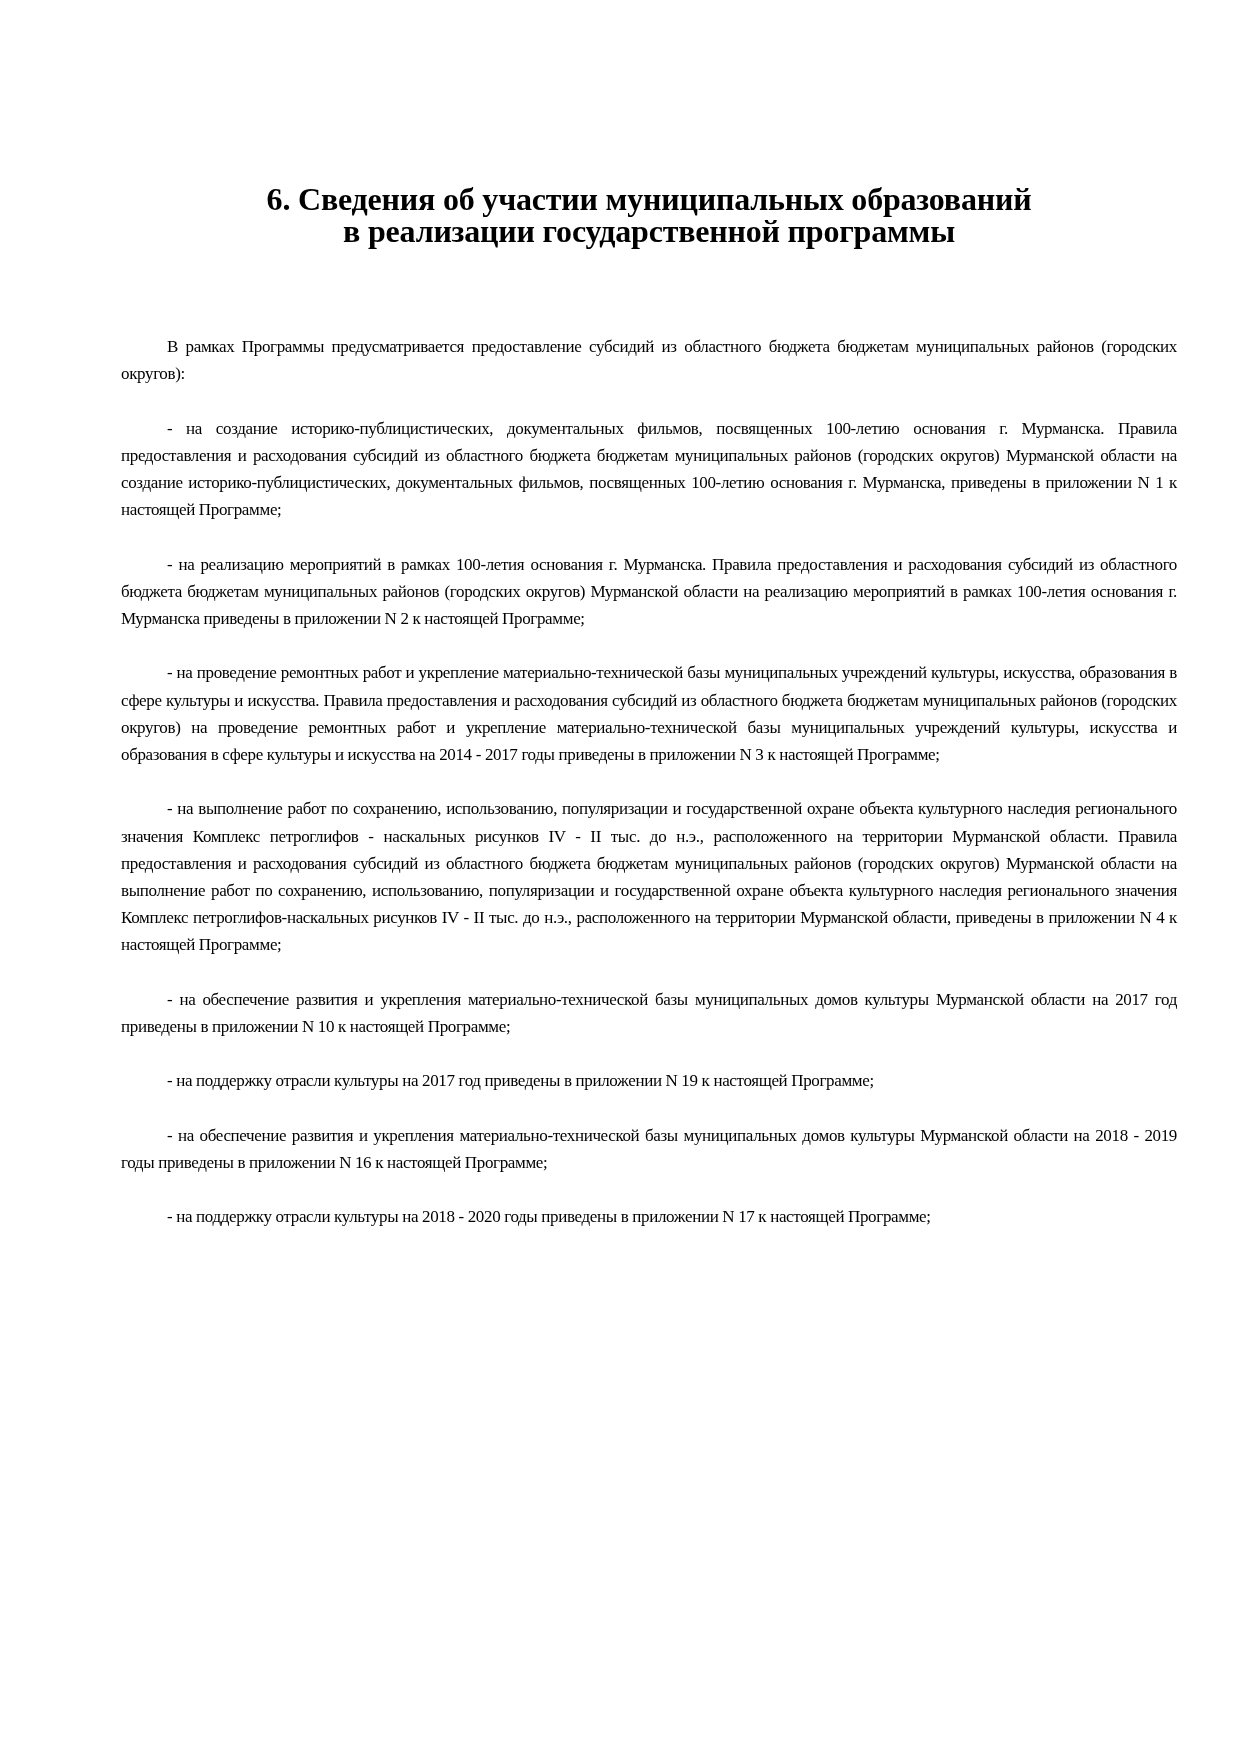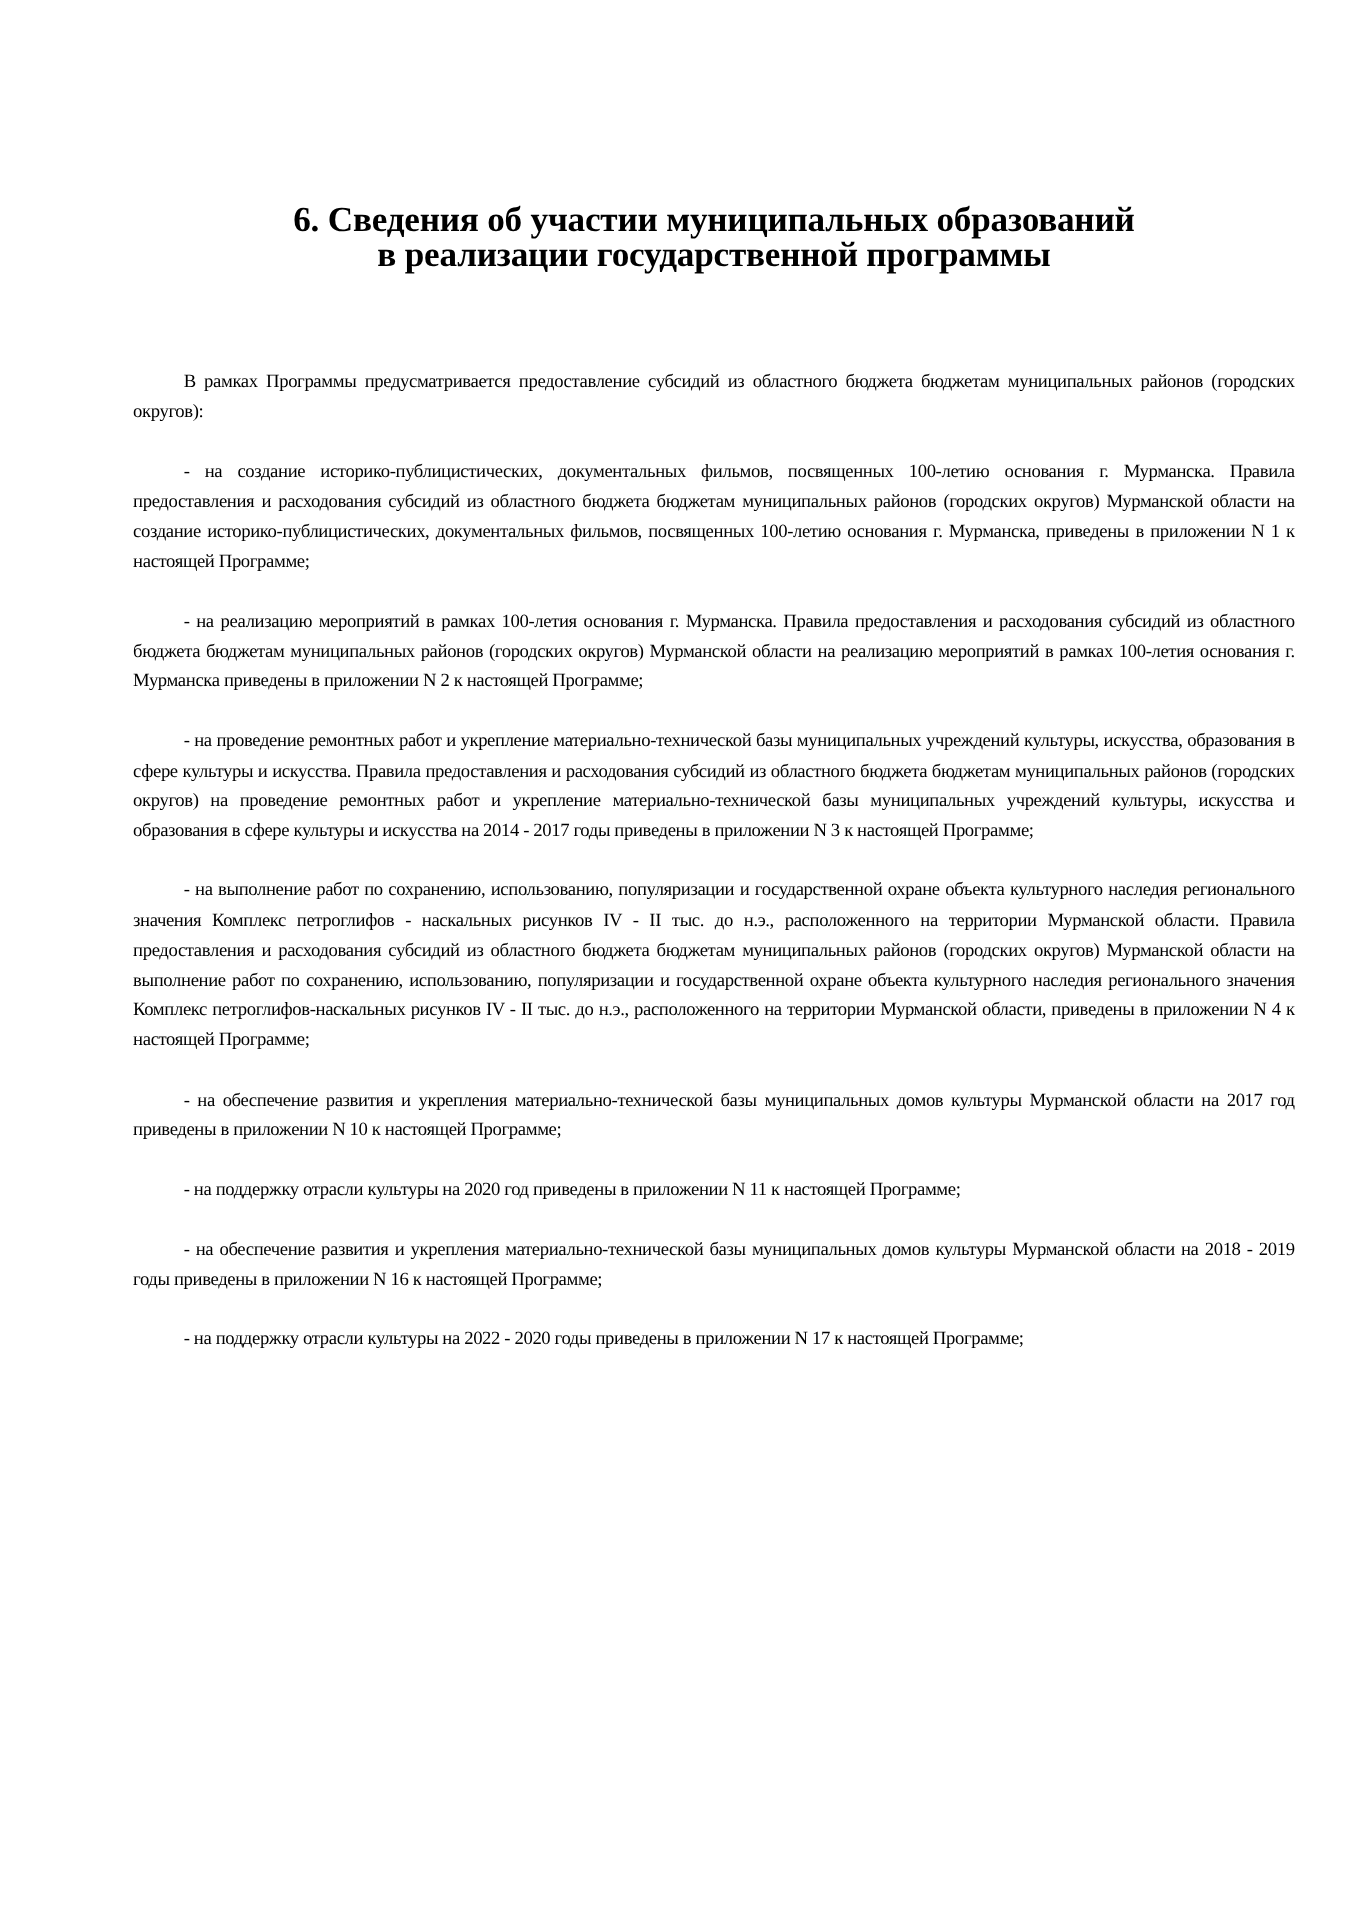--- a/index.html
+++ b/index.html
@@ -64,18 +64,18 @@
     <div class="title-line">в реализации государственной программы</div>
   </div>
 
   <div class="body-text">
     <p class="para">В рамках Программы предусматривается предоставление субсидий из областного бюджета бюджетам муниципальных районов (городских округов):</p>
     <p class="para">- на создание историко-публицистических, документальных фильмов, посвященных 100-летию основания г. Мурманска. Правила предоставления и расходования субсидий из областного бюджета бюджетам муниципальных районов (городских округов) Мурманской области на создание историко-публицистических, документальных фильмов, посвященных 100-летию основания г. Мурманска, приведены в приложении N 1 к настоящей Программе;</p>
     <p class="para">- на реализацию мероприятий в рамках 100-летия основания г. Мурманска. Правила предоставления и расходования субсидий из областного бюджета бюджетам муниципальных районов (городских округов) Мурманской области на реализацию мероприятий в рамках 100-летия основания г. Мурманска приведены в приложении N 2 к настоящей Программе;</p>
     <p class="para">- на проведение ремонтных работ и укрепление материально-технической базы муниципальных учреждений культуры, искусства, образования в сфере культуры и искусства. Правила предоставления и расходования субсидий из областного бюджета бюджетам муниципальных районов (городских округов) на проведение ремонтных работ и укрепление материально-технической базы муниципальных учреждений культуры, искусства и образования в сфере культуры и искусства на 2014 - 2017 годы приведены в приложении N 3 к настоящей Программе;</p>
     <p class="para">- на выполнение работ по сохранению, использованию, популяризации и государственной охране объекта культурного наследия регионального значения Комплекс петроглифов - наскальных рисунков IV - II тыс. до н.э., расположенного на территории Мурманской области. Правила предоставления и расходования субсидий из областного бюджета бюджетам муниципальных районов (городских округов) Мурманской области на выполнение работ по сохранению, использованию, популяризации и государственной охране объекта культурного наследия регионального значения Комплекс петроглифов-наскальных рисунков IV - II тыс. до н.э., расположенного на территории Мурманской области, приведены в приложении N 4 к настоящей Программе;</p>
     <p class="para">- на обеспечение развития и укрепления материально-технической базы муниципальных домов культуры Мурманской области на 2017 год приведены в приложении N 10 к настоящей Программе;</p>
-    <p class="para">- на поддержку отрасли культуры на 2020 год приведены в приложении N 11 к настоящей Программе;</p>
+    <p class="para">- на поддержку отрасли культуры на 2017 год приведены в приложении N 19 к настоящей Программе;</p>
     <p class="para">- на обеспечение развития и укрепления материально-технической базы муниципальных домов культуры Мурманской области на 2018 - 2019 годы приведены в приложении N 16 к настоящей Программе;</p>
-    <p class="para">- на поддержку отрасли культуры на 2022 - 2020 годы приведены в приложении N 17 к настоящей Программе;</p>
+    <p class="para">- на поддержку отрасли культуры на 2018 - 2020 годы приведены в приложении N 17 к настоящей Программе;</p>
   </div>
 
 </div>
 
 </body></html>

